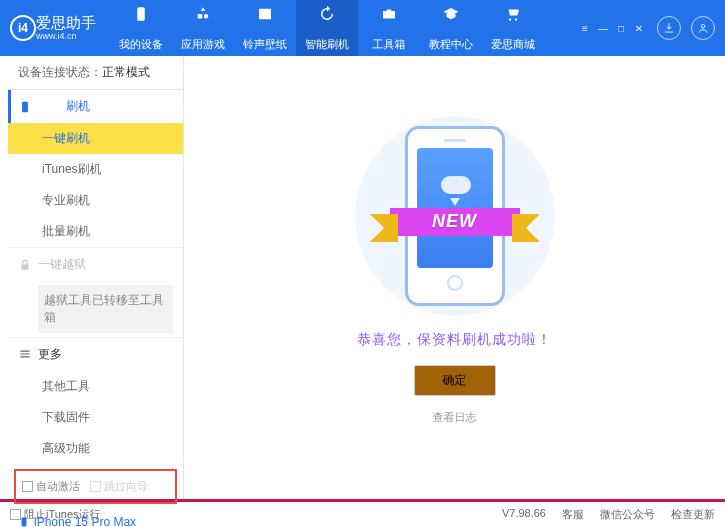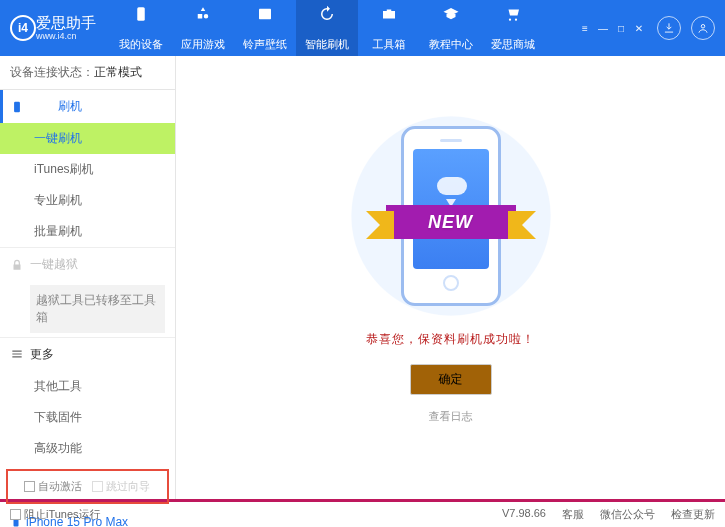--- a/index.html
+++ b/index.html
@@ -18,57 +18,57 @@
 .nav-icon svg { fill: #fff; }
 
 .header-right { display: flex; align-items: center; gap: 4px; }
 .win-btns { display: flex; gap: 2px; margin-left: 6px; }
 .win-btn { width: 16px; height: 14px; display: flex; align-items: center; justify-content: center; cursor: pointer; opacity: .9; font-size: 10px; }
 .circ-btn { width: 24px; height: 24px; border: 1.5px solid rgba(255,255,255,.7); border-radius: 50%; display: flex; align-items: center; justify-content: center; cursor: pointer; margin-left: 6px; }
 .circ-btn svg { width: 14px; height: 14px; fill: none; stroke: #fff; stroke-width: 1.5; }
 
 .body-area { display: flex; height: 443px; }
 
-.sidebar { width: 176px; border-right: 1px solid #e5e5e5; display: flex; flex-direction: column; font-size: 12px; }
+.sidebar { width: 176px; border-right: 1px solid #e5e5e5; display: flex; flex-direction: column; font-size: 12px; margin-left: 8px; }
 .status-bar { padding: 8px 10px; border-bottom: 1px solid #e5e5e5; color: #666; }
 .status-val { color: #333; font-weight: 500; }
 .side-group { border-bottom: 1px solid #eee; }
 .side-header { display: flex; align-items: center; gap: 6px; padding: 8px 10px; color: #333; cursor: pointer; }
 .side-header.blue { color: #2273ea; border-left: 3px solid #2273ea; padding-left: 7px; gap: 34px; }
 .side-header.gray { color: #bbb; }
 .side-header .hicon { width: 14px; height: 14px; }
 .side-item { padding: 7px 10px 7px 34px; color: #666; cursor: pointer; }
-.side-item.active { background: #bef264; color: #2273ea; }
+.side-item.active { background: #fde047; color: #2273ea; }
 .side-item.gray-block { background: #f2f2f2; color: #888; margin: 4px 10px 4px 30px; padding: 7px 6px; line-height: 1.4; }
 
-.checkbox-zone { border: 2px solid #e74c3c; margin: 5px 6px; padding: 8px 16px; display: flex; gap: 10px; align-items: center; }
+.checkbox-zone { border: 2px solid #e74c3c; margin: 5px 6px; padding: 8px 6px; display: flex; gap: 10px; align-items: center; }
 .chk { display: flex; align-items: center; gap: 3px; color: #888; font-size: 11px; cursor: pointer; }
 .chk.disabled { color: #ccc; }
 .chk-box { width: 11px; height: 11px; border: 1px solid #aaa; background: #fff; }
 .chk.disabled .chk-box { border-color: #ddd; }
 
 .device-info { padding: 6px 10px 8px; }
 .device-name { color: #2273ea; font-size: 12px; display: flex; align-items: center; gap: 4px; }
 
 .main { flex: 1; display: flex; flex-direction: column; align-items: center; justify-content: center; gap: 10px; padding: 10px 20px 30px; }
 .phone-illustration { width: 160px; height: 210px; position: relative; display: flex; align-items: center; justify-content: center; }
 .phone-body { width: 100px; height: 180px; border: 3px solid #9bbcf0; border-radius: 14px; background: #fff; position: relative; display: flex; flex-direction: column; align-items: center; justify-content: space-between; padding: 10px 0 12px; }
 .phone-speaker { width: 22px; height: 3px; background: #cfe0fa; border-radius: 2px; }
 .phone-screen { width: 76px; height: 120px; background: linear-gradient(180deg,#5aa0ff,#3b7ff2); border-radius: 4px; position: relative; }
 .screen-cloud { position: absolute; top: 28px; left: 24px; width: 30px; height: 18px; background: rgba(255,255,255,.85); border-radius: 10px; }
 .screen-dl { position: absolute; top: 50px; left: 33px; width: 0; height: 0; border-left: 5px solid transparent; border-right: 5px solid transparent; border-top: 8px solid rgba(255,255,255,.85); }
 .phone-home { width: 16px; height: 16px; border: 2px solid #cfe0fa; border-radius: 50%; }
 .ribbon { position: absolute; top: 90px; left: 10px; right: 10px; height: 42px; display: flex; align-items: center; justify-content: center; }
-.ribbon-body { position: relative; width: 130px; height: 34px; background: #a21caf; display: flex; align-items: center; justify-content: center; font-weight: 900; font-style: italic; color: #fff; font-size: 18px; text-shadow: 0 1px 2px rgba(0,0,0,.15); letter-spacing: 1px; }
+.ribbon-body { position: relative; width: 130px; height: 28px; background: #d946ef; display: flex; align-items: center; justify-content: center; font-weight: 900; font-style: italic; color: #fff; font-size: 18px; text-shadow: 0 1px 2px rgba(0,0,0,.15); letter-spacing: 1px; }
 .ribbon-body::before, .ribbon-body::after { content: ""; position: absolute; top: 6px; width: 0; height: 0; border: 14px solid #f0b71a; }
 .ribbon-body::before { left: -20px; border-left-color: transparent; }
 .ribbon-body::after { right: -20px; border-right-color: transparent; }
 .circle-bg { position: absolute; width: 200px; height: 200px; border-radius: 50%; background: radial-gradient(circle,#eff6ff 70%, transparent 71%); z-index: -1; }
 
-.success-text { font-size: 12px; color: #b91c1c; letter-spacing: 1px; text-align: right; }
+.success-text { font-size: 14px; color: #8b5cf6; letter-spacing: 1px; text-align: right; }
 .ok-btn { margin-top: 6px; padding: 6px 28px; border: 1px solid #ccc; background: #a16207; font-size: 12px; cursor: pointer; border-radius: 2px; }
 .log-link { font-size: 11px; color: #999; cursor: pointer; margin-top: 4px; }
 
 .footer { height: 28px; border-top: 3px solid #be185d; display: flex; align-items: center; padding: 12px 10px; font-size: 11px; color: #666; }
 .footer .chk { color: #666; font-size: 11px; }
 .footer-right { margin-left: auto; display: flex; gap: 16px; }
 .footer-link { cursor: pointer; }
 </style>
 </head>
 <body>

